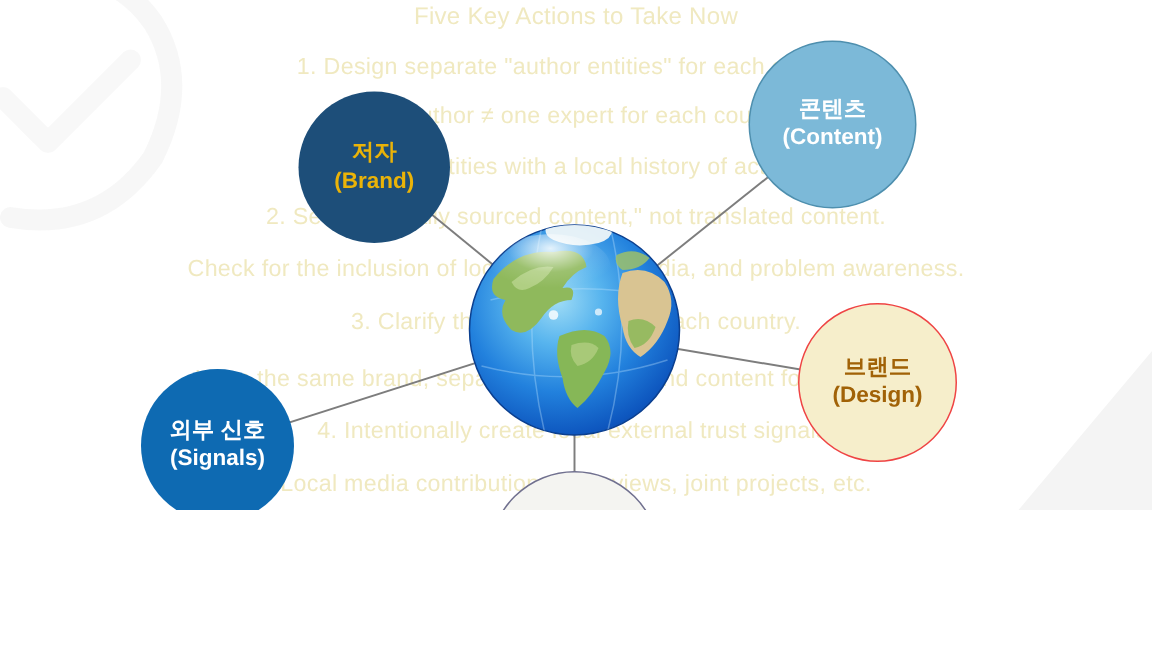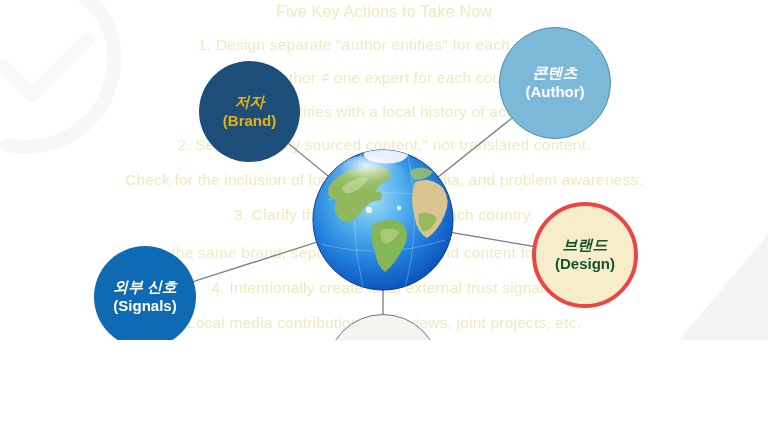--- a/index.html
+++ b/index.html
@@ -25,25 +25,25 @@
   .links{position:absolute;left:0;top:0;z-index:2;}
   .links line{stroke:#7d7d7d;stroke-width:1.3;}
   
   .globe{position:absolute;left:311px;top:148px;width:144px;height:144px;z-index:3;}
   
   .node{
     position:absolute;border-radius:50%;display:flex;flex-direction:column;
     align-items:center;justify-content:center;text-align:center;z-index:4;
     line-height:1.25;font-weight:700;
   }
-  .node .ko{font-size:15px;font-style:italic;}
+  .node .ko{font-size:15px;}
   .node .en{font-size:15px;}
   .node-author {left:199px;top:61px; width:101px;height:101px;background:#1d4e79;color:#eab308;}
   .node-content{left:499px;top:27px; width:112px;height:112px;background:#7cb9d8;border:1px solid #4e8fae;color:#fff;box-sizing:border-box;}
-  .node-brand  {left:532px;top:202px;width:106px;height:106px;background:#f6eecb;border:4px solid #ef4444;color:#14532d;box-sizing:border-box;}
+  .node-brand  {left:532px;top:202px;width:106px;height:106px;background:#f6eecb;border:1px solid #ef4444;color:#a16207;box-sizing:border-box;}
   .node-signals{left:94px; top:246px;width:102px;height:102px;background:#0e6ab2;color:#fff;}
   .node-trust  {left:326px;top:314px;width:114px;height:114px;background:#f4f4f1;border:1px solid #70708f;color:#c2410c;box-sizing:border-box;}
 </style>
 </head>
 <body>
 
 <div class="stage">
 
   <svg class="corner-swirl" width="170" height="200" viewBox="0 0 170 200">
     <path d="M20 20 Q95 -5 130 45 Q155 85 130 135 Q95 185 35 175" fill="none" stroke="#f1f1f1" stroke-width="14" stroke-linecap="round"></path>
@@ -112,21 +112,21 @@
       <circle cx="88" cy="60" r="2.4" fill="#ffffff" opacity=".7"></circle>
     </g>
   </svg>
 
   <div class="node node-author">
     <span class="ko">저자</span>
     <span class="en">(Brand)</span>
   </div>
   <div class="node node-content">
     <span class="ko">콘텐츠</span>
-    <span class="en">(Author)</span>
+    <span class="en">(Content)</span>
   </div>
   <div class="node node-brand">
     <span class="ko">브랜드</span>
     <span class="en">(Design)</span>
   </div>
   <div class="node node-signals">
     <span class="ko">외부 신호</span>
     <span class="en">(Signals)</span>
   </div>
   <div class="node node-trust">

